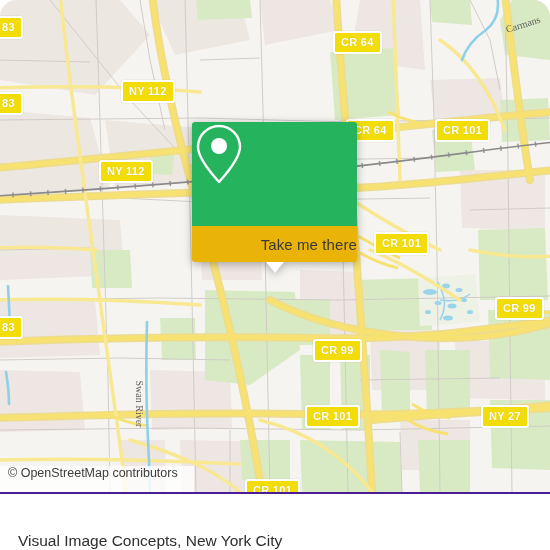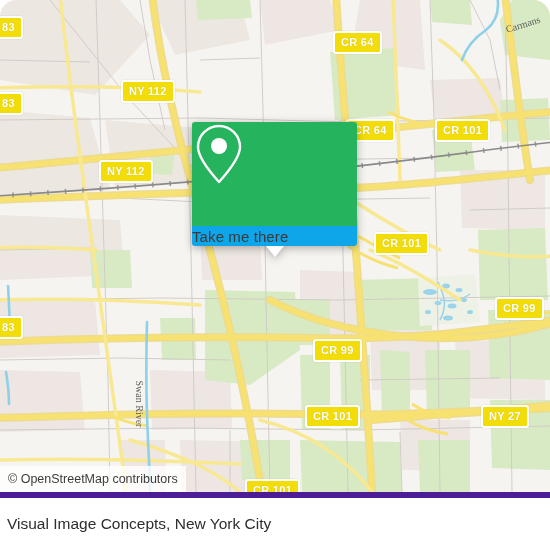--- a/index.html
+++ b/index.html
@@ -54,24 +54,24 @@
     width: 165px;
     filter: drop-shadow(0 2px 4px rgba(0,0,0,.30));
   }
   #callout-head {
     background: #26b35e;
     height: 104px;
     border-radius: 3px 3px 0 0;
     display: flex; align-items: center; justify-content: center;
   }
   #callout-body {
-    background: #0ea5e9;
-    height: 20px;
+    background: #eab308;
+    height: 36px;
     border-radius: 0 0 3px 3px;
-    display: flex; align-items: center; justify-content: flex-start;
+    display: flex; align-items: center; justify-content: flex-end;
     position: relative;
   }
   #callout-label {
     color: #3a3a3a;
     font-size: 15px;
     letter-spacing: .1px;
   }
   #callout-tail {
     position: absolute;
     left: 50%; top: 100%;
@@ -80,37 +80,37 @@
     border-left: 9px solid transparent;
     border-right: 9px solid transparent;
     border-top: 11px solid #ffffff;
   }
 
   
   #attrib {
     position: absolute;
     left: 0; top: 466px;
     height: 26px;
-    display: flex; align-items: center;
-    padding: 0 8px 0 8px;
+    display: flex; align-items: flex-start;
+    padding: 0 16px 0 8px;
     background: rgba(255,255,255,.80);
     color: #3c3c3c;
     font-size: 12.5px;
     white-space: nowrap;
   }
 
   
   #footer {
     position: absolute;
     left: 0; top: 492px;
     width: 550px; height: 58px;
     background: #ffffff;
-    display: flex; align-items: center; justify-content: space-between;
-    padding: 0 16px 0 7px;
-    border-top: 6px solid #4c1d95;
+    display: flex; align-items: flex-end; justify-content: space-between;
+    padding: 0 16px 0 18px;
+    border-top: 2px solid #4c1d95;
   }
   #footer-title {
     color: #2e2e2e;
     font-size: 15.5px;
     white-space: nowrap;
   }
   #brand { display: flex; align-items: center; gap: 3px; }
   #brand-name {
     color: #222222;
     font-size: 27px;

